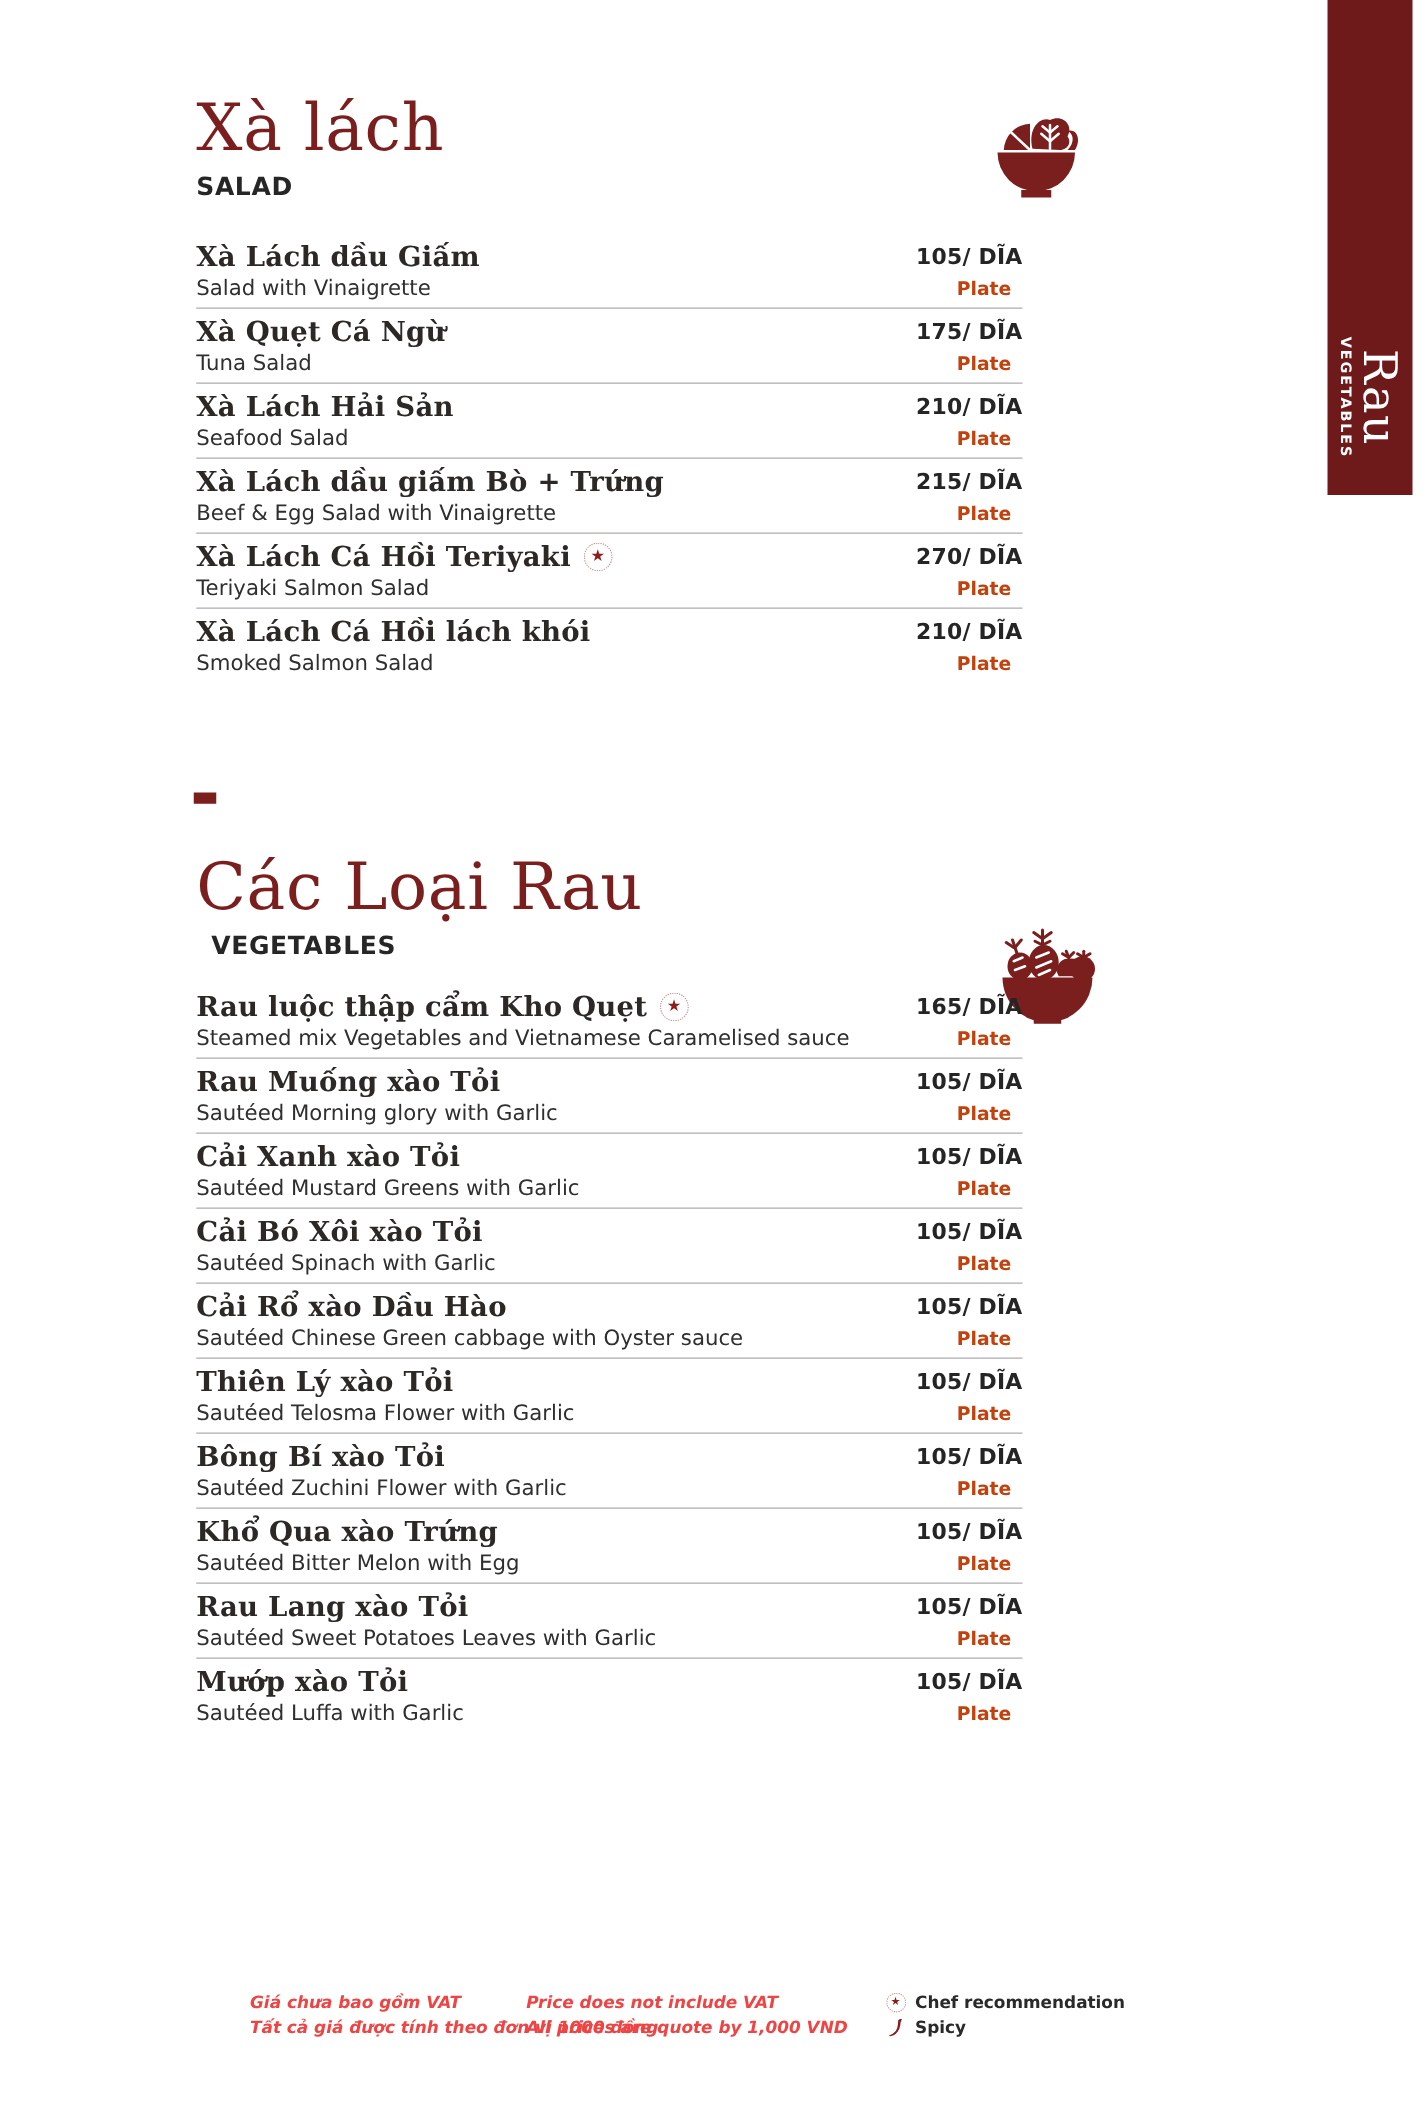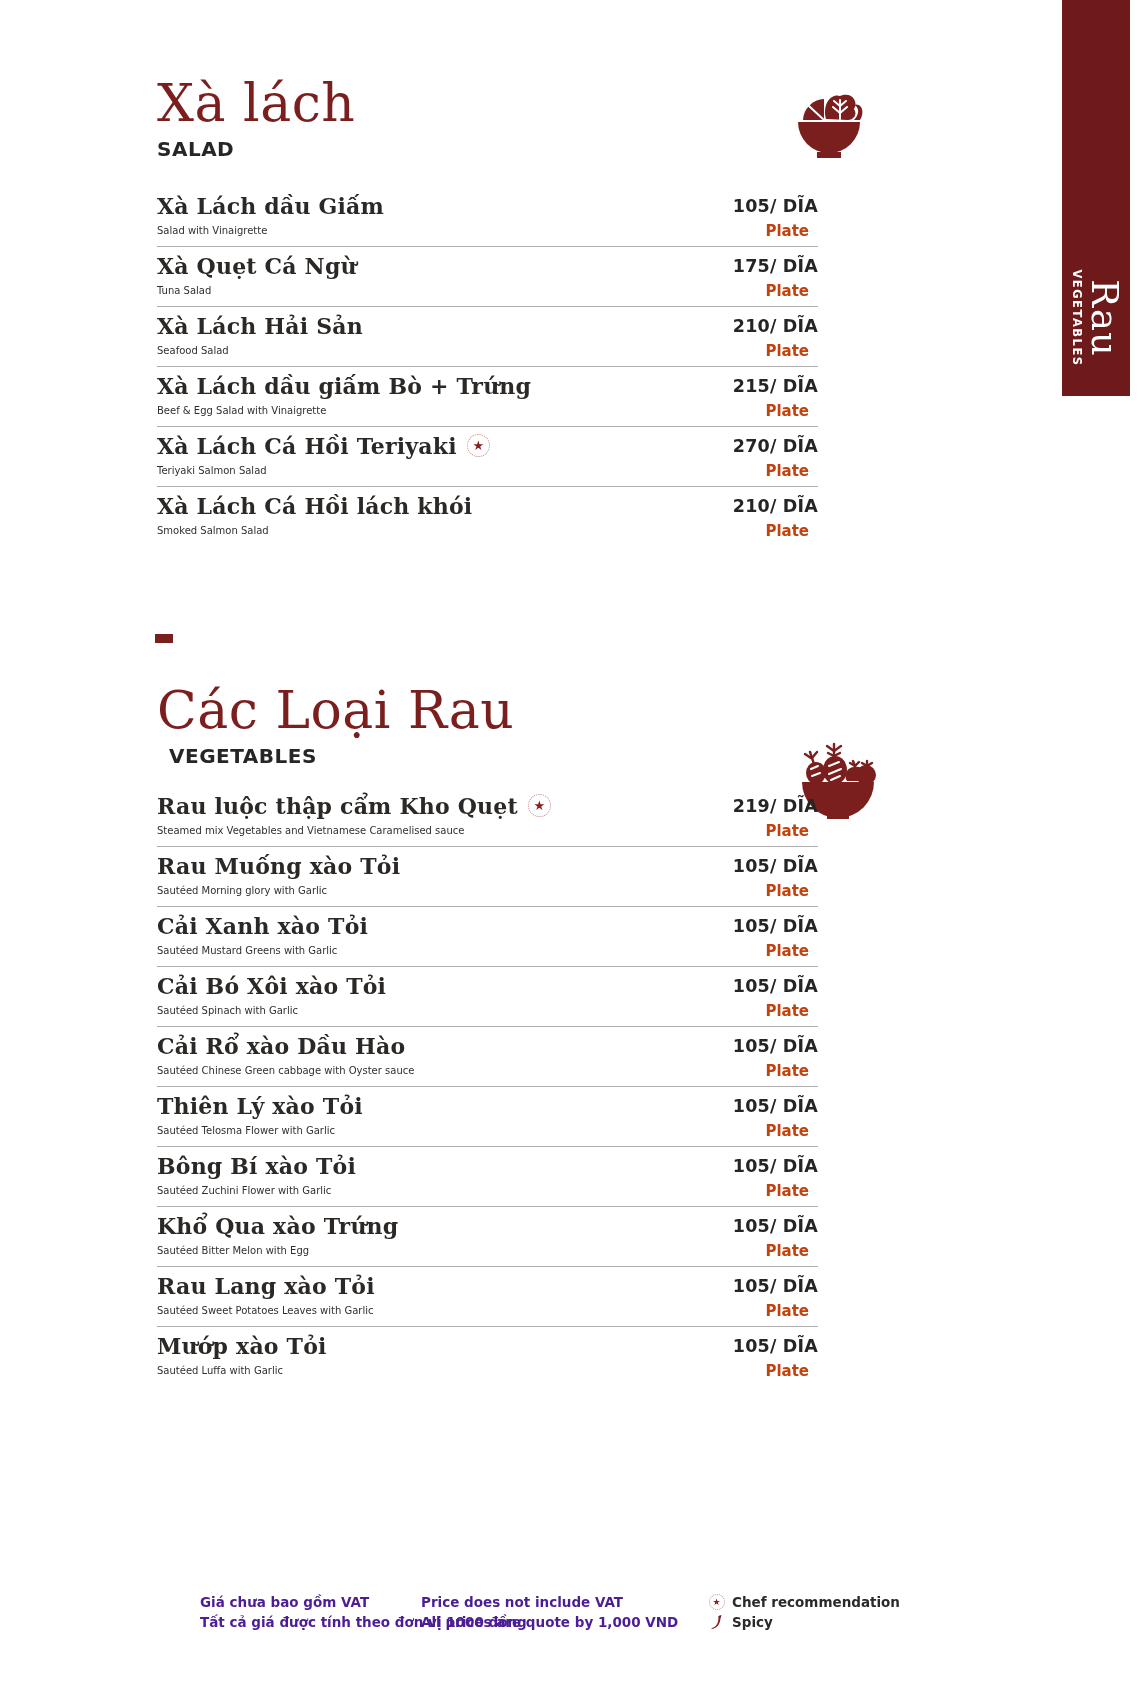--- a/index.html
+++ b/index.html
@@ -65,21 +65,21 @@
   }
   .menu-row:last-child{border-bottom:none;}
   .row-left{flex:1;min-width:0;}
   .row-name-line{display:flex;align-items:center;gap:10px;}
   .row-name{
     font-family:"DejaVu Serif","Liberation Serif",serif;
     font-weight:700;color:var(--ink);
     font-size:22px;line-height:27px;letter-spacing:0.2px;
   }
   .row-desc{
-    font-size:10px;line-height:20px;color:var(--sub-ink);margin-top:1px;
+    font-size:17px;line-height:20px;color:var(--sub-ink);margin-top:1px;
   }
   .row-right{width:130px;text-align:right;flex:none;}
   .row-price{
     font-size:17.5px;font-weight:bold;color:#252525;line-height:27px;letter-spacing:0.2px;
   }
   .row-unit{
     font-size:15px;font-weight:bold;color:#c2410c;line-height:20px;
     padding-right:9px;margin-top:1px;
   }
 
@@ -96,21 +96,21 @@
     background:var(--accent);
   }
 
   
   .footer{position:absolute;left:0;top:1592px;width:1141px;height:60px;}
   .footer-col{position:absolute;top:0;}
   .footer-col-vi{left:200px;}
   .footer-col-en{left:421px;}
   .footer-col-legend{left:708px;}
   .footer-line{
-    font-size:13.5px;font-weight:bold;color:#4c1d95;line-height:20px;
+    font-size:13.5px;font-weight:bold;color:#ef4444;line-height:20px;font-style:italic;
   }
   .legend-row{display:flex;align-items:center;gap:7px;height:20px;}
   .legend-icon{display:inline-flex;align-items:center;justify-content:center;width:17px;flex:none;}
   .legend-chef-circle{
     display:inline-flex;align-items:center;justify-content:center;
     width:16px;height:16px;border:1.2px dotted #c98b86;border-radius:50%;
   }
   .legend-chef-circle .chef-star{font-size:9px;line-height:9px;}
   .legend-label{font-size:13.5px;font-weight:bold;color:#2a2a2a;}
 </style>
@@ -287,21 +287,21 @@
     <div class="row-left">
       <div class="row-name-line">
         <span class="row-name">Rau luộc thập cẩm Kho Quẹt</span>
         <span class="chef-badge">
               <span class="chef-star">★</span>
             </span>
       </div>
       <div class="row-desc">Steamed mix Vegetables and Vietnamese Caramelised sauce</div>
     </div>
     <div class="row-right">
-      <div class="row-price">219/ DĨA</div>
+      <div class="row-price">165/ DĨA</div>
       <div class="row-unit">Plate</div>
     </div>
   </div>
 
   <div class="menu-row">
     <div class="row-left">
       <div class="row-name-line">
         <span class="row-name">Rau Muống xào Tỏi</span>
 
       </div>

